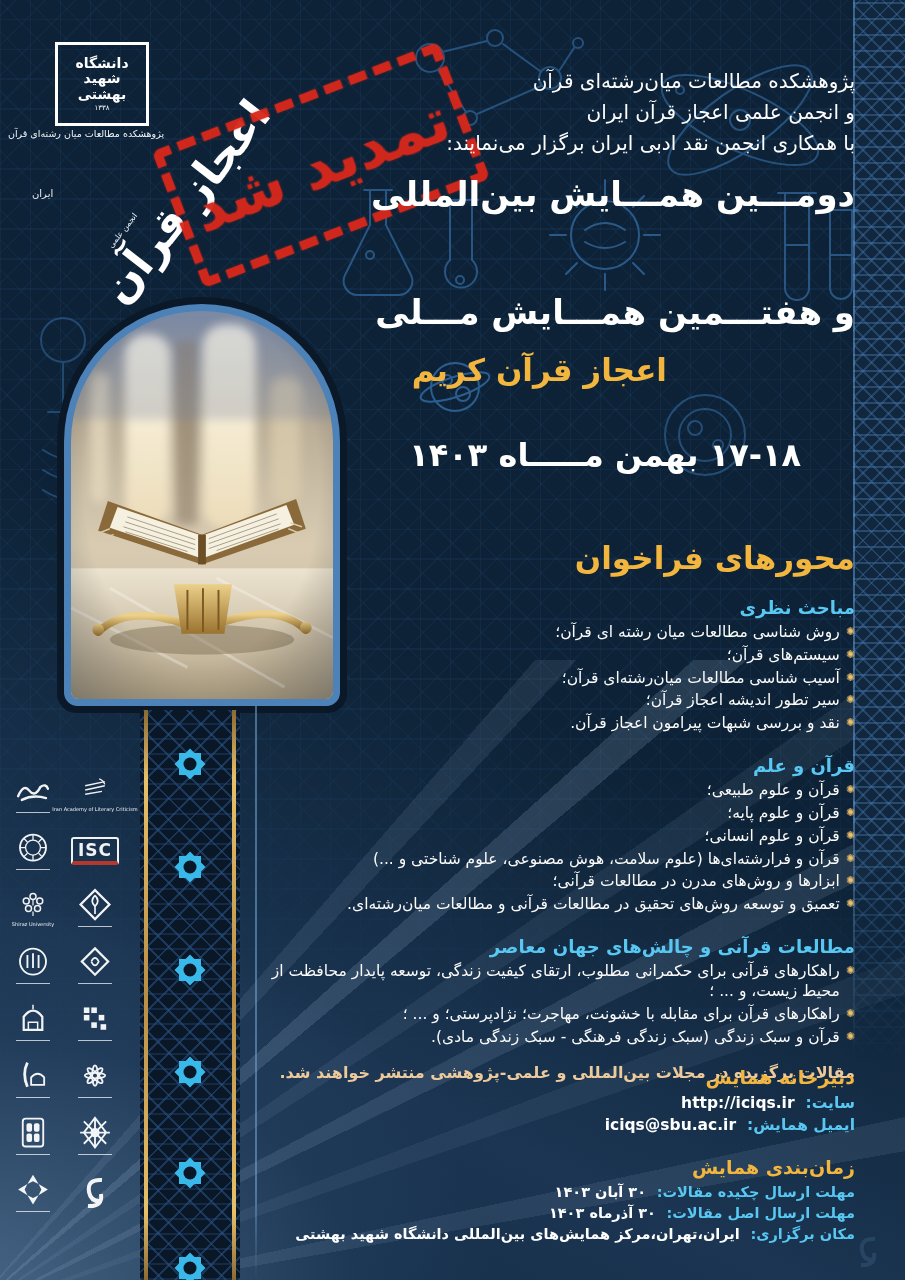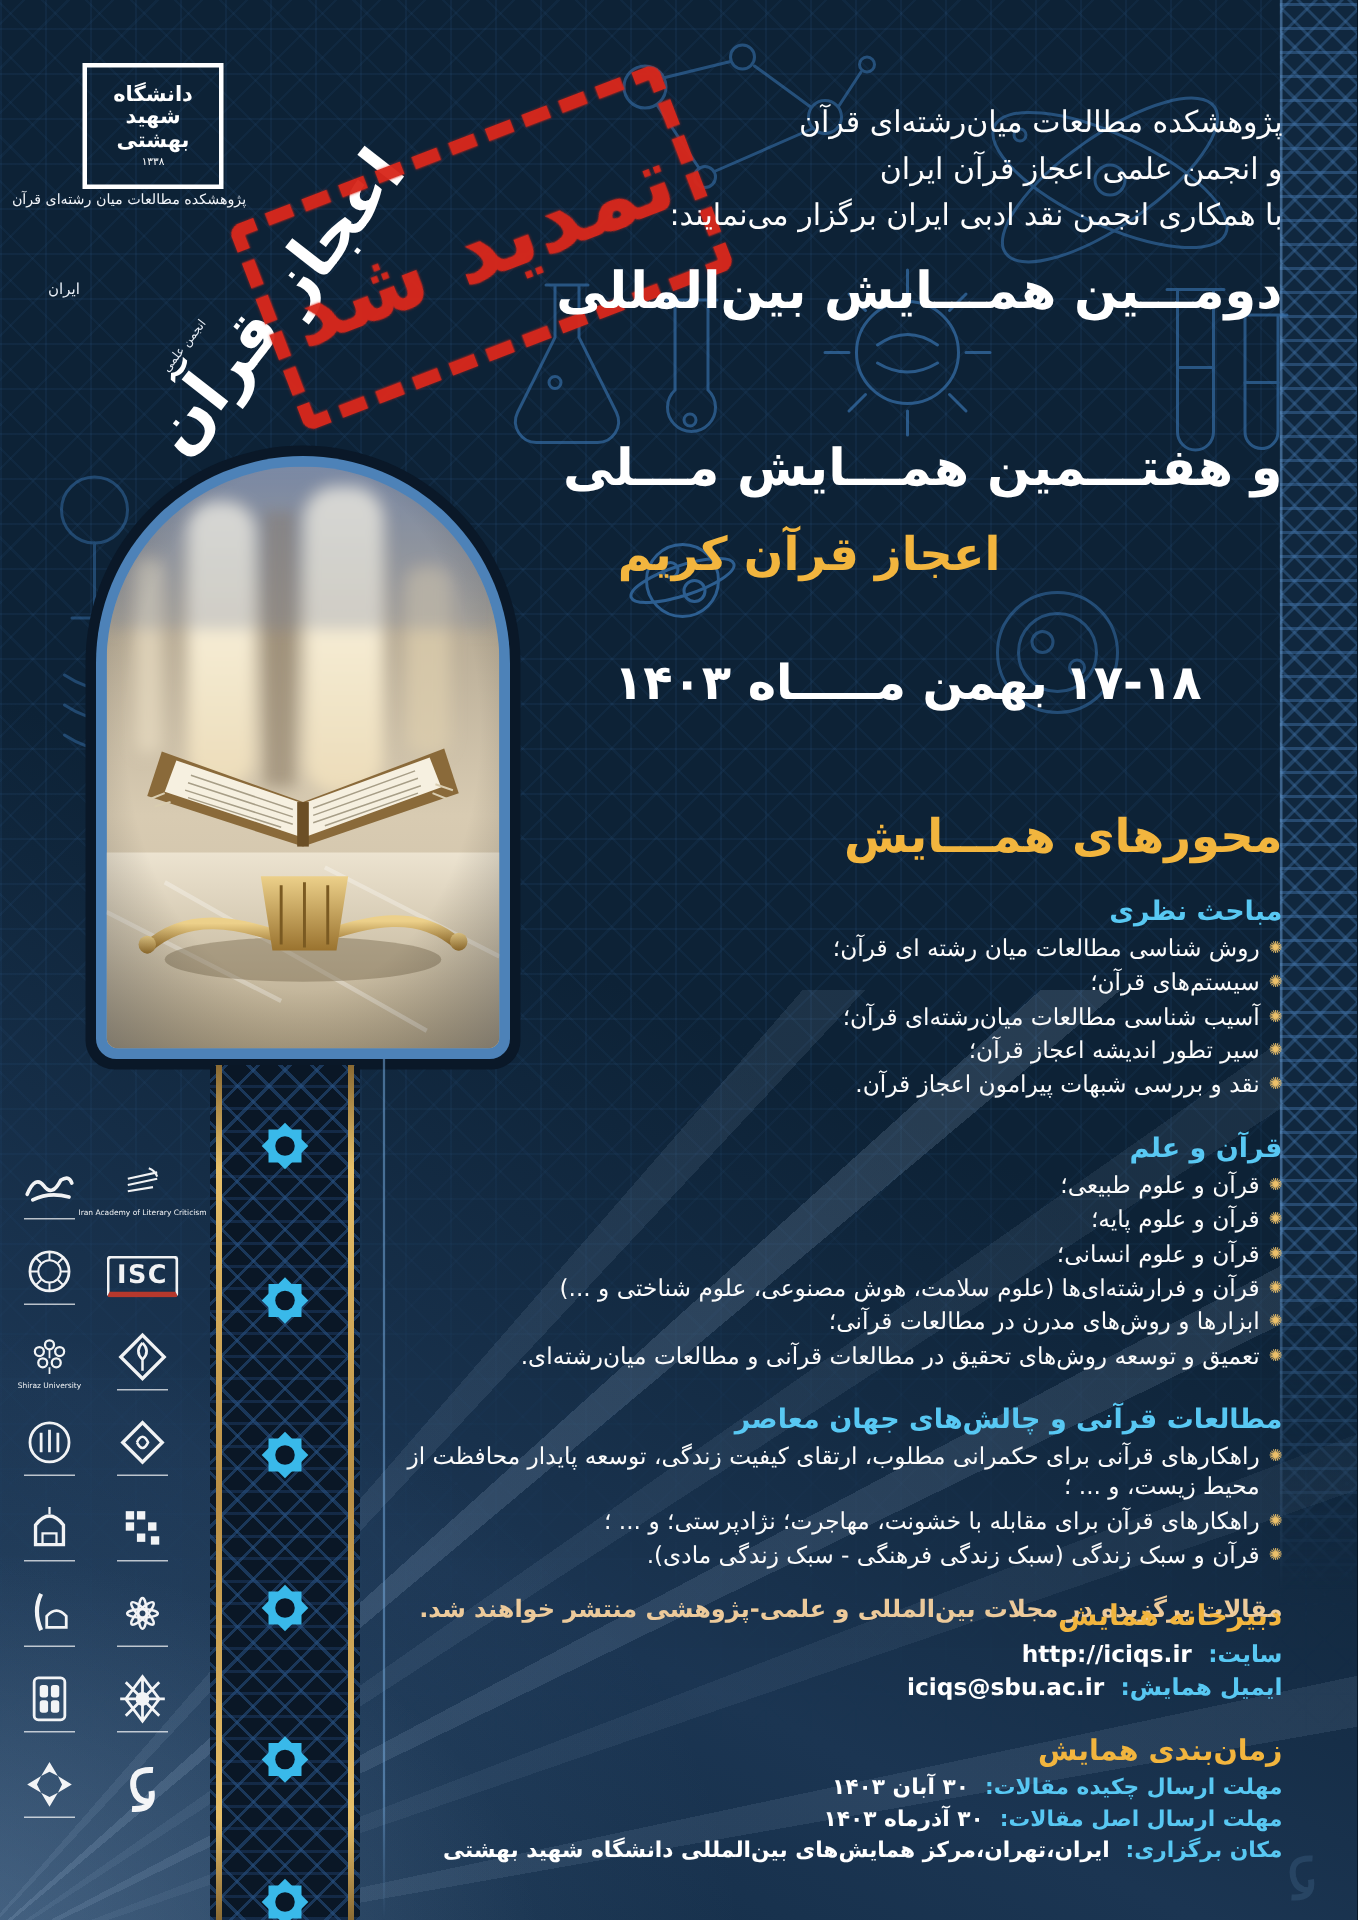--- a/index.html
+++ b/index.html
@@ -336,21 +336,21 @@
         <g transform="translate(18 18)">
           <rect x="-11" y="-11" width="22" height="22" fill="#39b9ea"></rect>
           <rect x="-11" y="-11" width="22" height="22" fill="#39b9ea" transform="rotate(45)"></rect>
           <circle r="6.5" fill="#0a1726"></circle>
         </g>
       </svg>
   </div>
   <div class="divline"></div>
 
   <div class="content">
-    <h2 class="h-gold">محورهای همـــایش</h2>
+    <h2 class="h-gold">محورهای فراخوان</h2>
 
     <div class="sec-t">مباحث نظری</div>
     <div class="itm">
         <span class="blt">✺</span>
         <span>روش شناسی مطالعات میان رشته ای قرآن؛</span>
       </div>
     <div class="itm">
         <span class="blt">✺</span>
         <span>سیستم‌های قرآن؛</span>
       </div>

